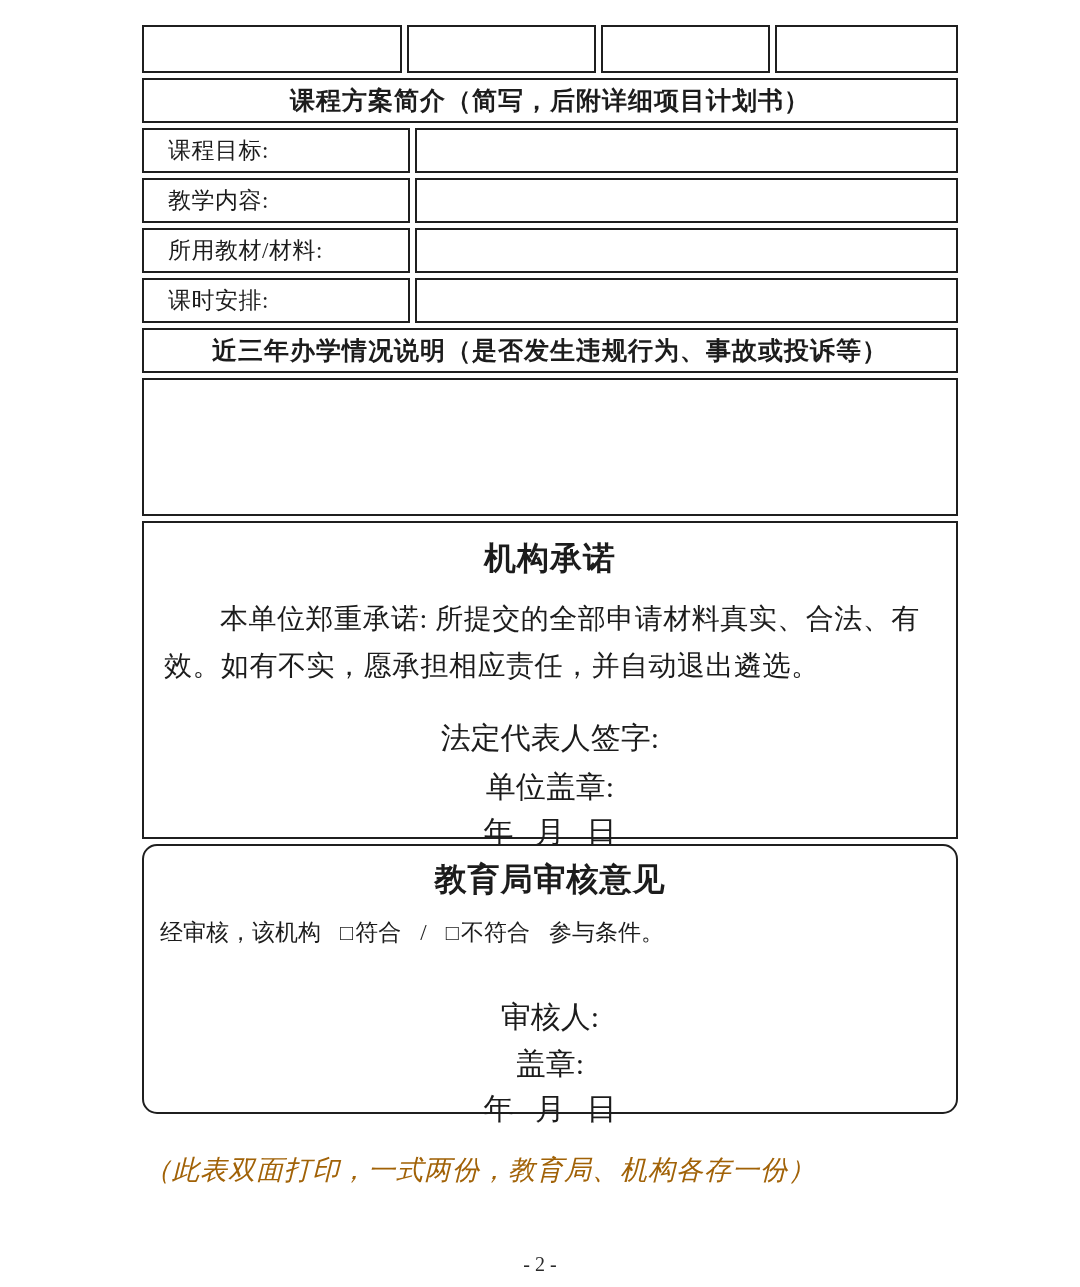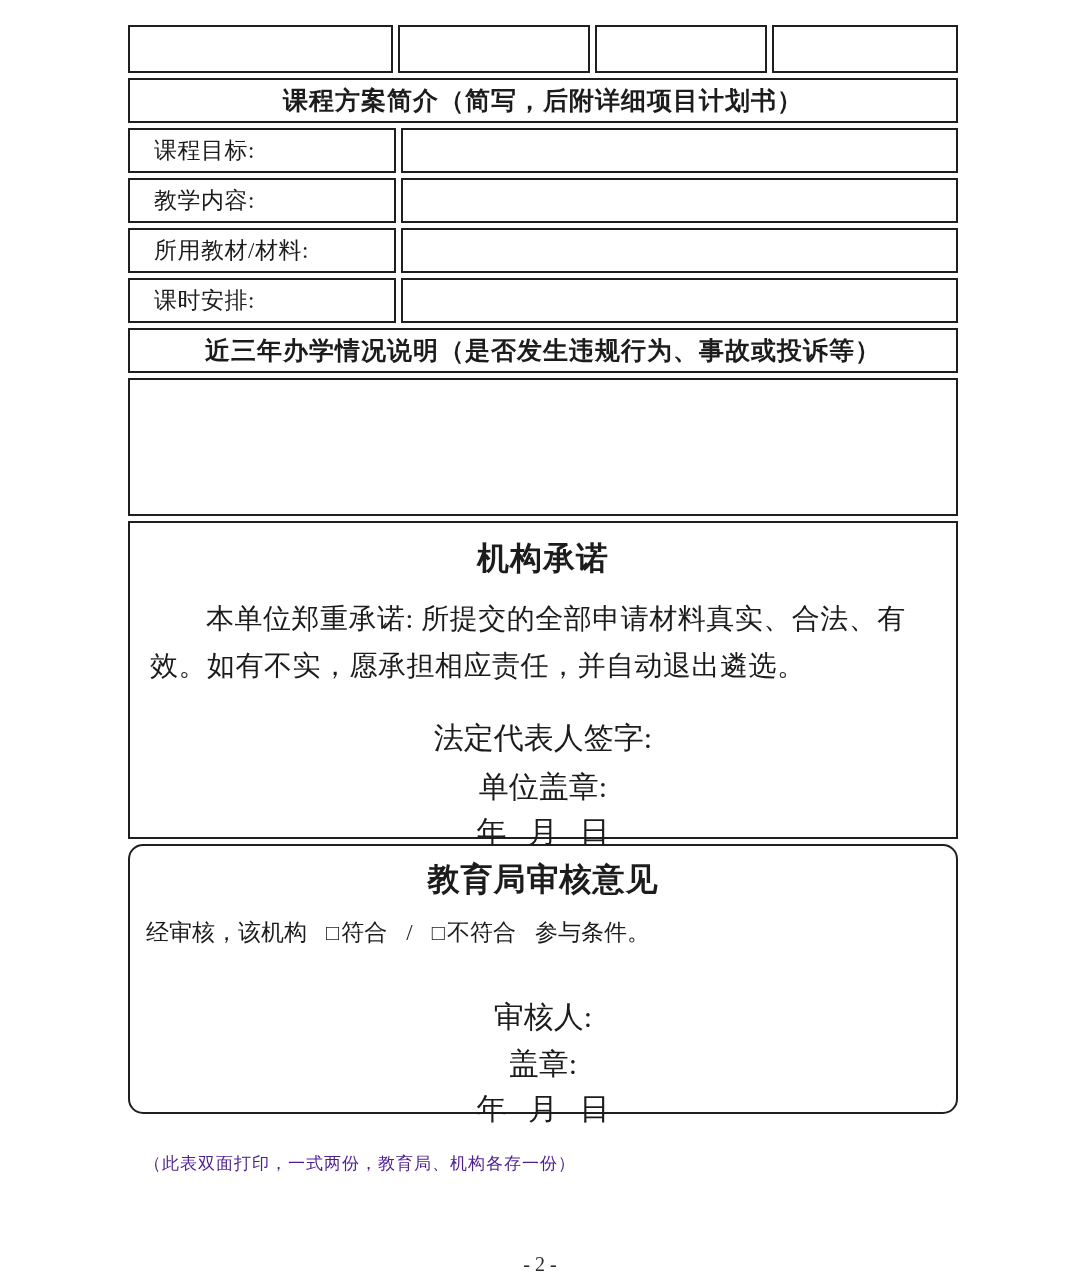--- a/index.html
+++ b/index.html
@@ -9,21 +9,21 @@
     background: #ffffff;
     font-family: "Liberation Serif", "DejaVu Serif", serif;
     color: #1c1c1c;
   }
   .page { position: relative; width: 1080px; height: 1287px; overflow: hidden; }
 
   .doc-table {
     position: absolute; left: 128px; top: 25px; width: 830px;
     display: flex; flex-direction: column; gap: 5px;
   }
-  .row { display: flex; gap: 5px; }
+  .row { display: flex; gap: 5px; margin-left: 14px; }
   .cell {
     border: 2px solid #1f1f1f; background: #ffffff;
   }
 
   
   .row-top .cell { height: 48px; }
   .tc1 { width: 265px; } .tc2 { width: 192px; } .tc3 { width: 172px; } .tc4 { width: 186px; }
 
   
   .header-cell {
@@ -64,22 +64,23 @@
   }
   .statement .chunk { display: inline-flex; align-items: center; }
   .checkbox { font-size: 22px; margin-right: 2px; }
 
   .reviewer-line { margin-top: 54px; }
   .rseal-line    { margin-top: 17px; }
   .rdate-line    { margin-top: 15px; word-spacing: 14px; }
 
   .footnote {
     position: absolute; left: 144px; top: 1152px;
-    font-size: 17px; letter-spacing: 1px; color: #4c1d95;
+    font-size: 27px; letter-spacing: 1px; color: #a16207;
     font-family: "Liberation Serif", "DejaVu Serif", serif;
+    font-style: italic;
   }
   .page-number {
     position: absolute; left: 0; top: 1253px; width: 1080px;
     text-align: center; font-size: 20px; color: #2a2a2a;
   }
 </style>
 </head>
 <body>
 
 <div class="page">

